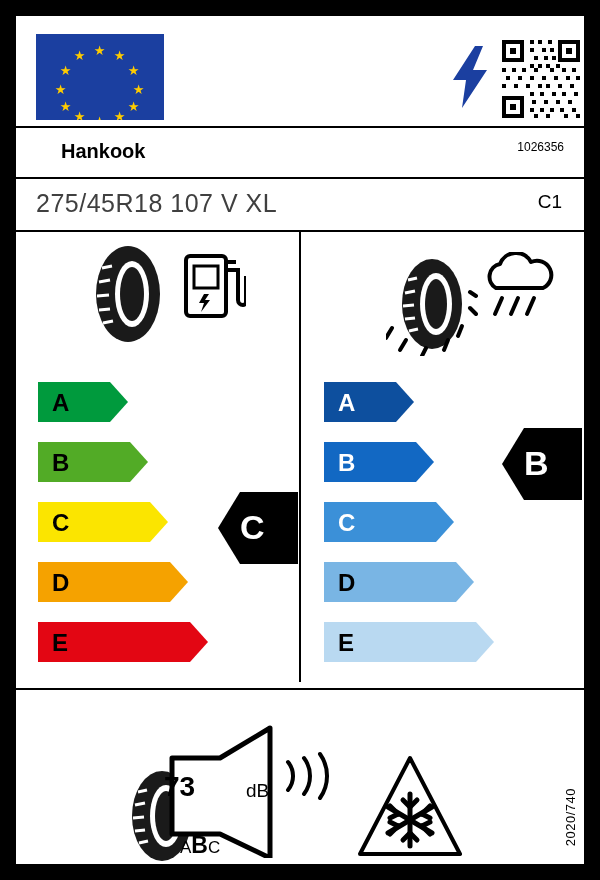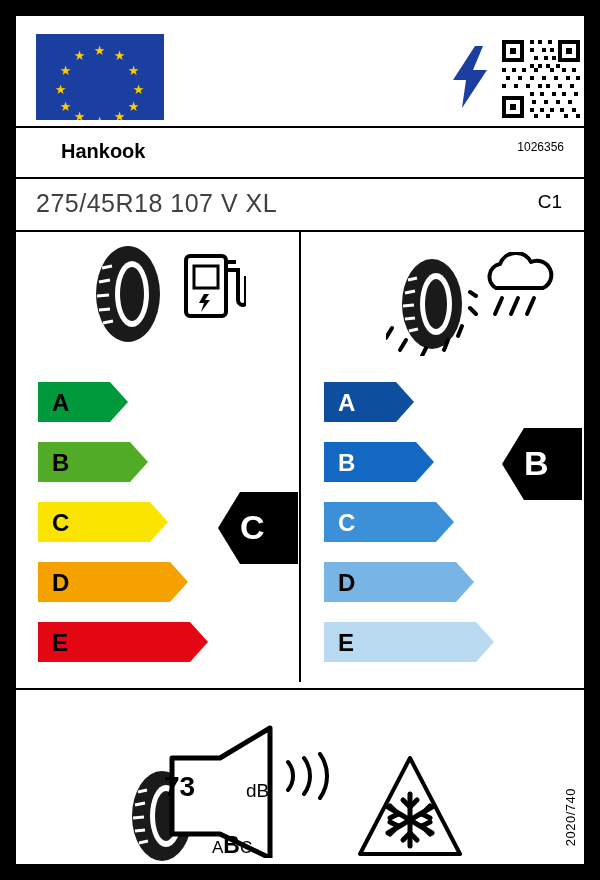--- a/index.html
+++ b/index.html
@@ -458,21 +458,21 @@
     </g>
   </svg>
 
   <svg class="pict" style="left:146px; top:706px; width:116px; height:136px;" viewBox="0 0 116 136">
     <polygon points="10,36 10,112 58,112 108,136 108,6 58,36" fill="#ffffff" stroke="#000" stroke-width="5" stroke-linejoin="round"></polygon>
   </svg>
 
   <div class="noise-db" style="left:148px; top:755px;">73</div>
   <div class="noise-unit" style="left:209px; top:764px;margin-left:21px;">dB</div>
 
-  <div class="abc" style="left:196px; top:816px;">
+  <div class="abc" style="left:164px; top:816px;">
     <span>A</span><span class="big">B</span><span>C</span>
   </div>
 
   <svg class="pict" style="left:266px; top:730px; width:56px; height:60px;" viewBox="0 0 56 60">
     <g fill="none" stroke="#000" stroke-width="4" stroke-linecap="round">
       <path d="M6 16 a22 22 0 0 1 0 28"></path>
       <path d="M22 12 a30 30 0 0 1 0 36"></path>
       <path d="M38 8 a38 38 0 0 1 0 44"></path>
     </g>
   </svg>

